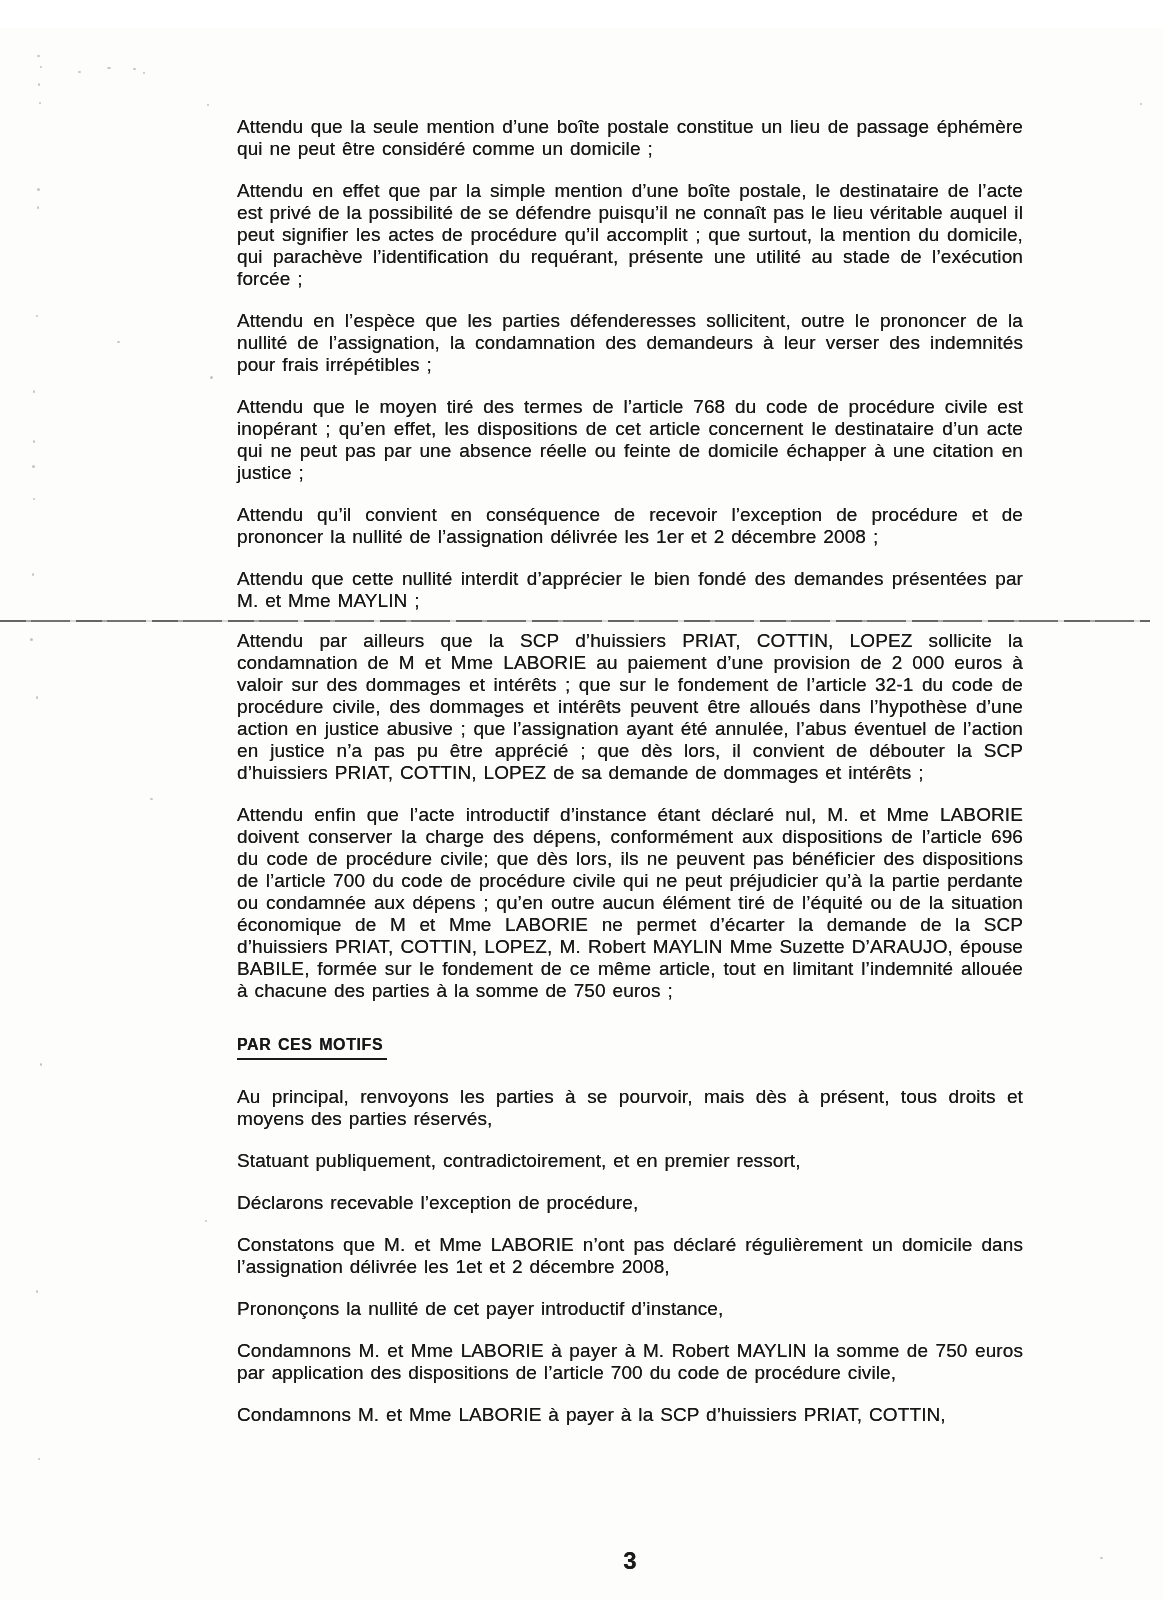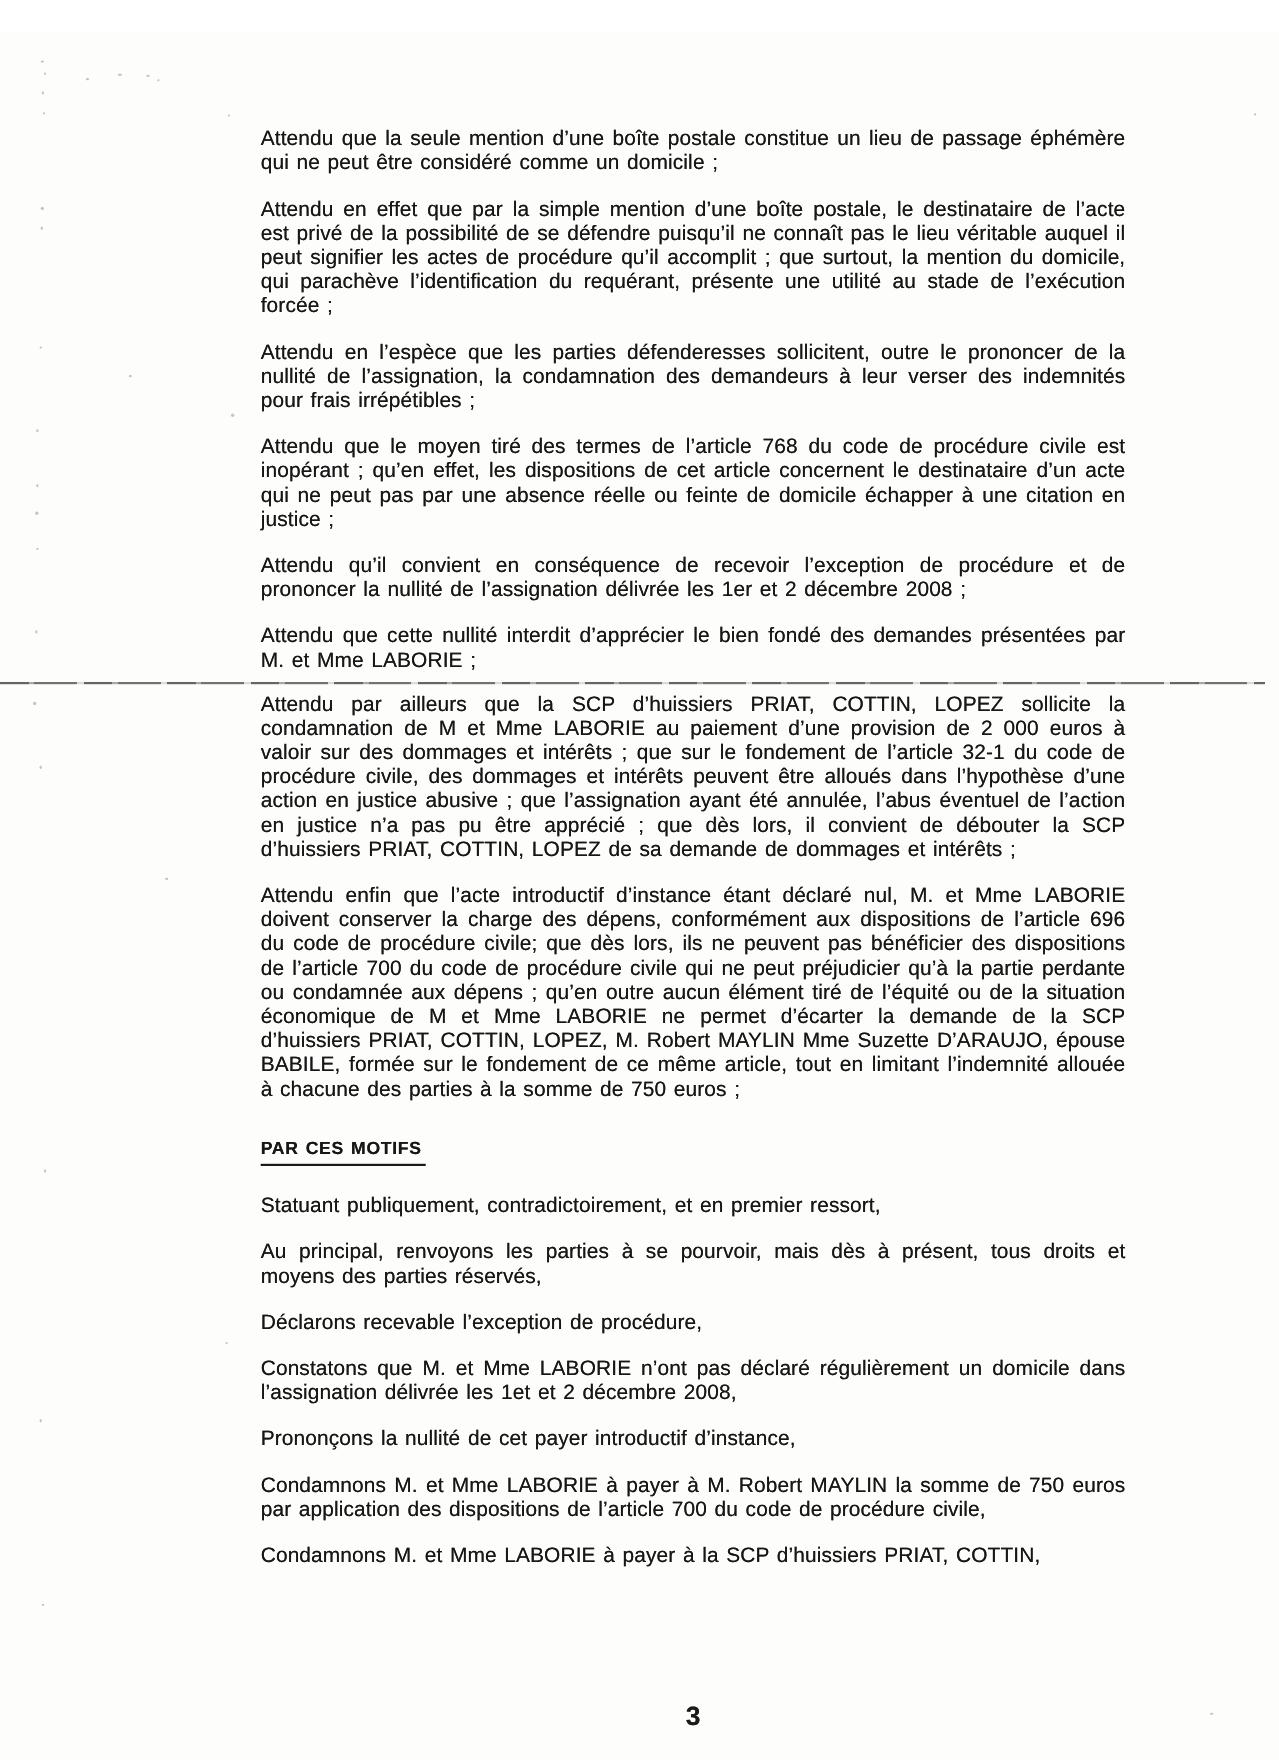--- a/index.html
+++ b/index.html
@@ -78,33 +78,33 @@
 
 <div class="page">
 
   <div class="text-column">
 
     <p>Attendu que la seule mention d’une boîte postale constitue un lieu de passage éphémère qui ne peut être considéré comme un domicile ;</p>
     <p>Attendu en effet que par la simple mention d’une boîte postale, le destinataire de l’acte est privé de la possibilité de se défendre puisqu’il ne connaît pas le lieu véritable auquel il peut signifier les actes de procédure qu’il accomplit ; que surtout, la mention du domicile, qui parachève l’identification du requérant, présente une utilité au stade de l’exécution forcée ;</p>
     <p>Attendu en l’espèce que les parties défenderesses sollicitent, outre le prononcer de la nullité de l’assignation, la condamnation des demandeurs à leur verser des indemnités pour frais irrépétibles ;</p>
     <p>Attendu que le moyen tiré des termes de l’article 768 du code de procédure civile est inopérant ; qu’en effet, les dispositions de cet article concernent le destinataire d’un acte qui ne peut pas par une absence réelle ou feinte de domicile échapper à une citation en justice ;</p>
     <p>Attendu qu’il convient en conséquence de recevoir l’exception de procédure et de prononcer la nullité de l’assignation délivrée les 1er et 2 décembre 2008 ;</p>
-    <p>Attendu que cette nullité interdit d’apprécier le bien fondé des demandes présentées par M.  et Mme  LABORIE ;</p>
+    <p>Attendu que cette nullité interdit d’apprécier le bien fondé des demandes présentées par M.  et Mme  MAYLIN ;</p>
 
     <div class="rule"></div>
 
     <p>Attendu par ailleurs que la SCP d’huissiers PRIAT, COTTIN, LOPEZ sollicite la condamnation de M et Mme LABORIE au paiement d’une provision de 2 000 euros à valoir sur des dommages et intérêts ; que sur le fondement de l’article 32-1 du code de procédure civile, des dommages et intérêts peuvent être alloués dans l’hypothèse d’une action en justice abusive ; que l’assignation ayant été annulée, l’abus éventuel de l’action en justice n’a pas pu être apprécié ; que dès lors, il convient de débouter la SCP d’huissiers PRIAT, COTTIN, LOPEZ de sa demande de dommages et intérêts ;</p>
     <p>Attendu enfin que l’acte introductif d’instance étant déclaré nul, M. et Mme LABORIE doivent  conserver  la charge des dépens, conformément aux dispositions de l’article 696 du code de procédure civile; que dès lors, ils ne peuvent pas bénéficier des dispositions de l’article 700 du code de procédure civile qui ne peut préjudicier qu’à la partie perdante ou condamnée aux dépens ; qu’en outre aucun élément tiré de l’équité ou de la situation économique de M et Mme LABORIE ne permet d’écarter la demande de la SCP d’huissiers PRIAT, COTTIN, LOPEZ, M. Robert MAYLIN Mme Suzette D’ARAUJO, épouse BABILE, formée sur le fondement de ce même article, tout en limitant l’indemnité allouée à chacune des parties à la somme de 750 euros ;</p>
 
     <div class="heading">
       <span class="underline">PAR CES MOTIFS</span>
     </div>
 
+    <p>Au principal, renvoyons les parties à se pourvoir, mais dès à présent, tous droits et moyens des parties réservés,</p>
     <p>Statuant publiquement, contradictoirement, et en premier ressort,</p>
-    <p>Au principal, renvoyons les parties à se pourvoir, mais dès à présent, tous droits et moyens des parties réservés,</p>
     <p>Déclarons recevable l’exception de procédure,</p>
     <p>Constatons que M. et Mme LABORIE n’ont pas déclaré régulièrement un domicile dans l’assignation délivrée les 1et et 2 décembre 2008,</p>
     <p>Prononçons la nullité de cet payer introductif d’instance,</p>
     <p>Condamnons M. et Mme LABORIE à payer à M. Robert MAYLIN la somme de 750 euros  par application des dispositions de l’article 700 du code de procédure civile,</p>
     <p>Condamnons M. et Mme LABORIE à payer à la SCP d’huissiers PRIAT, COTTIN,</p>
 
   </div>
 
   <div class="page-number">3</div>
 

